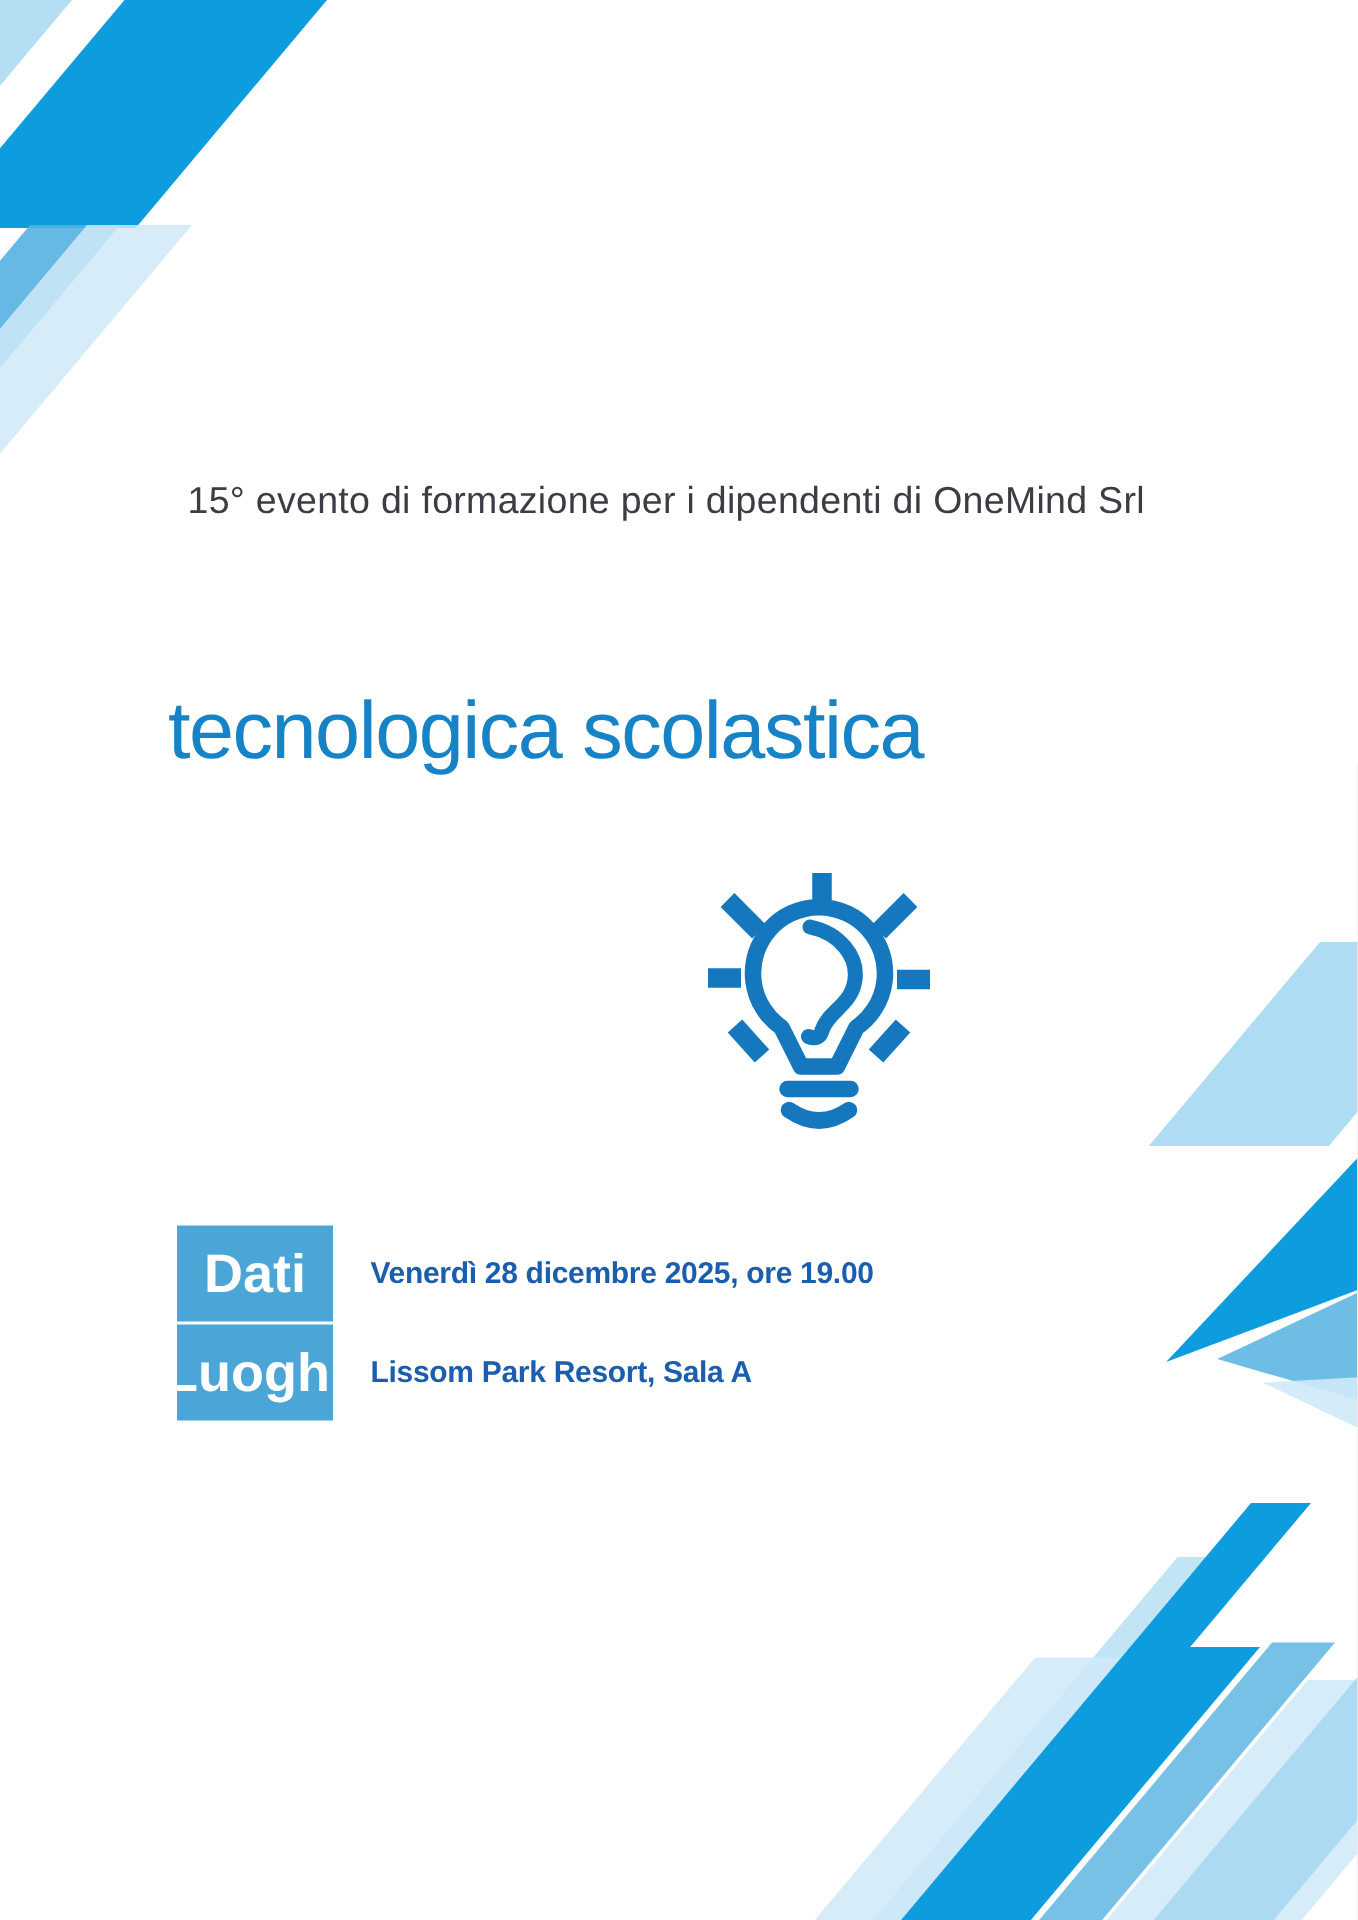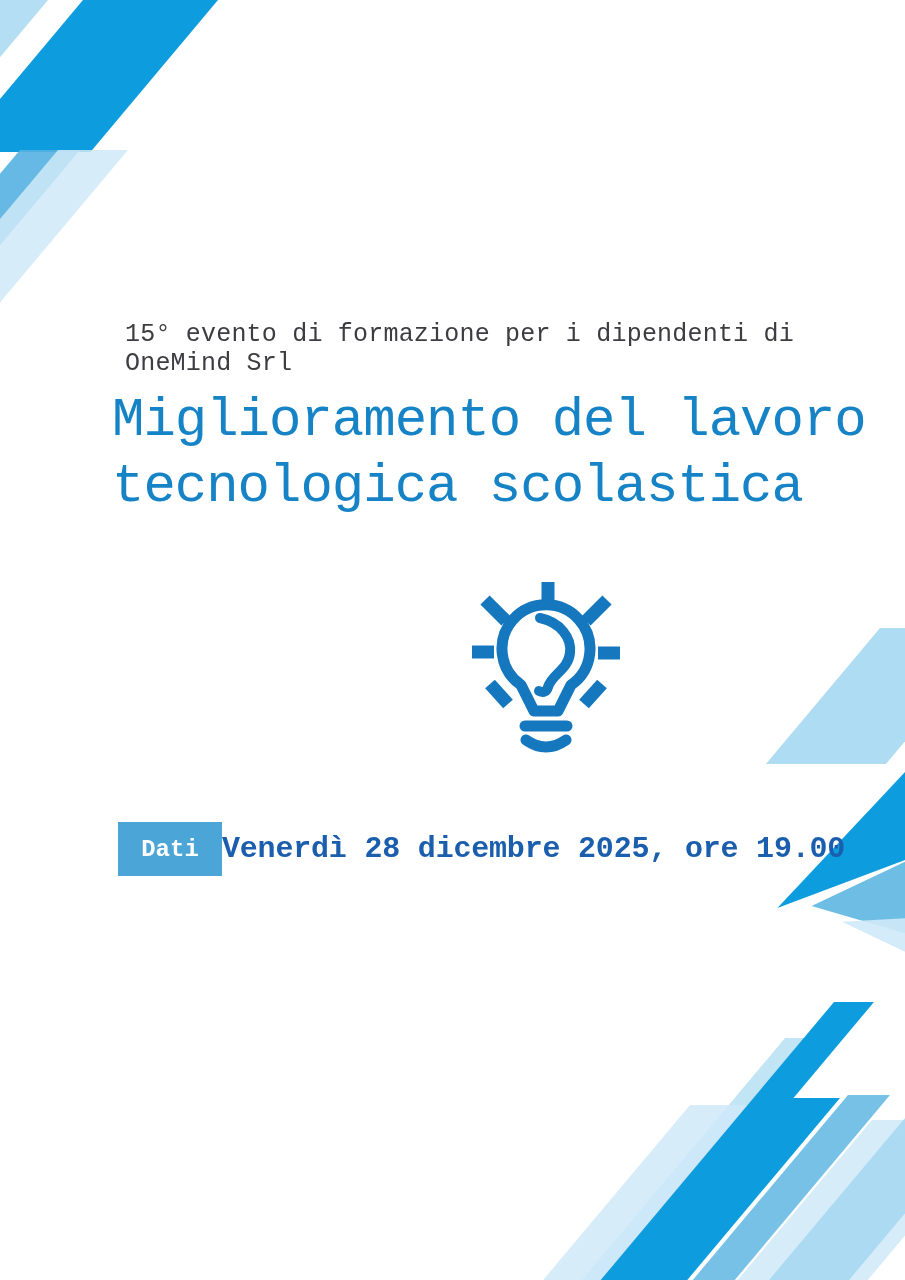--- a/index.html
+++ b/index.html
@@ -5,21 +5,21 @@
   :root{
     --stripe-bold:#0D9CDD; --stripe-medium:#55B1E1; --stripe-light:#9AD3F0;
     --stripe-pale:#CFE9F8; --badge-background:#4BA5D6; --badge-text:#FFFFFF;
     --title-text:#1583C5; --detail-text:#1A5EAD; --body-text:#3C3C42;
     --icon-blue:#1577BD; --page-background:#FFFFFF;
   }
   html,body{margin:0;padding:0;background:#e8e8e8;}
   .page{
     position:relative; width:905px; height:1280px; margin:0 auto;
     background:var(--page-background); overflow:hidden;
-    font-family:Liberation Mono, monospace;
+    font-family:Liberation Sans, sans-serif;
   }
   
   .stripe{position:absolute; transform:skewX(-40deg); transform-origin:0 0;}
   .poly{position:absolute;}
   
   .s-tl-1{left:-62px; top:0; width:110px; height:84px;  background:var(--stripe-light); opacity:.75;}
   .s-tl-2{left:83px;  top:0; width:135px; height:152px; background:var(--stripe-bold);}
   .s-tl-3{left:20px;  top:150px; width:60px; height:170px; background:var(--stripe-medium); opacity:.9;}
   .s-tl-4{left:58px;  top:150px; width:70px; height:190px; background:var(--stripe-pale); opacity:.85;}
   
@@ -44,26 +44,26 @@
     color:var(--body-text);
   }
   .title{
     position:absolute; left:112px; top:388px; margin:0; font-weight:400;
     font-size:54px; line-height:66px; letter-spacing:-1px; color:var(--title-text);
   }
   .bulb{position:absolute; left:468px; top:580px;}
   .detail-row{position:absolute; left:118px; height:54px; display:flex; align-items:center;}
   .detail-row.r1{top:822px;} .detail-row.r2{top:888px;}
   .badge{
-    width:104px; height:54px; background:var(--badge-background);
+    width:104px; height:64px; background:var(--badge-background);
     display:flex; align-items:center; justify-content:center;
-    color:var(--badge-text); font-weight:700; font-size:24px;
+    color:var(--badge-text); font-weight:700; font-size:36px;
   }
   .detail-value{
-    color:var(--detail-text); font-weight:700; font-size:30px;
+    margin-left:25px; color:var(--detail-text); font-weight:700; font-size:20px;
     letter-spacing:-.2px; white-space:nowrap;
   }
   .invitation{
     position:absolute; left:112px; top:985px; font-size:28px; color:var(--body-text);
   }
 </style>
 </head>
 <body>
 
 <div class="page">
@@ -80,21 +80,21 @@
   <div class="stripe s-br-light1"></div>
   <div class="stripe s-br-pale1"></div>
   <div class="stripe s-br-bold1"></div>
   <div class="stripe s-br-bold2"></div>
   <div class="stripe s-br-med1"></div>
   <div class="stripe s-br-pale2"></div>
   <div class="stripe s-br-light2"></div>
 
   <div class="eyebrow">15° evento di formazione per i dipendenti di OneMind Srl</div>
 
-  <h1 class="title"><span>Miglioramento del lavoro</span><br><span>tecnologica scolastica</span></h1>
+  <h1 class="title"><br><span>tecnologica scolastica</span></h1>
 
   <svg class="bulb" width="154" height="180" viewBox="0 0 154 180" fill="none" stroke="#1577BD" stroke-width="13">
 
     <path d="M80,2  L80,24"></path>
     <path d="M17,20 L38,41"></path>
     <path d="M139,20 L118,41"></path>
     <path d="M4,72  L26,72"></path>
     <path d="M130,73 L152,73"></path>
     <path d="M22,104 L40,124"></path>
     <path d="M134,104 L116,124"></path>
@@ -105,15 +105,19 @@
 
     <path d="M57,146 L99,146" stroke-width="11" stroke-linecap="round"></path>
 
     <path d="M58,160 Q78,174 98,160" stroke-width="11" stroke-linecap="round"></path>
   </svg>
 
   <div class="detail-row r1">
     <div class="badge">Dati</div>
     <div class="detail-value">Venerdì 28 dicembre 2025, ore 19.00</div>
   </div>
+  <div class="detail-row r2">
+    <div class="badge">Luoghi</div>
+    <div class="detail-value">Lissom Park Resort, Sala A</div>
+  </div>
 
 
 </div>
 
 </body></html>

